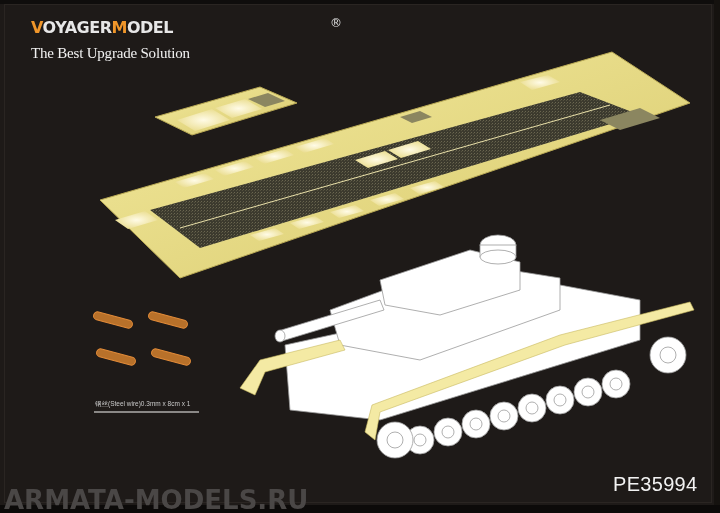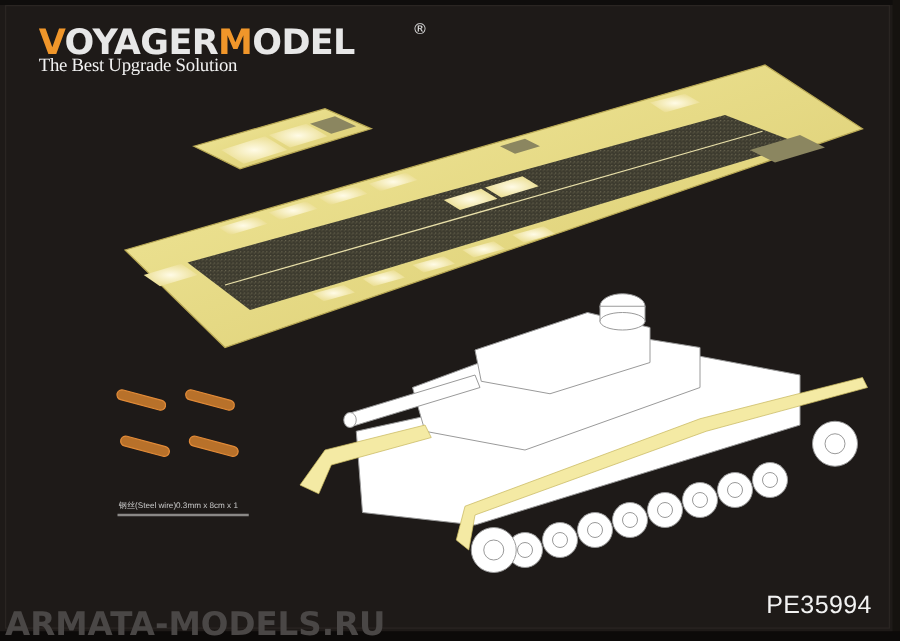--- a/index.html
+++ b/index.html
@@ -13,21 +13,21 @@
     .frame-topbar { position: absolute; left: 0; top: 0; width: 720px; height: 4px; background: #0f0d0c; }
     .frame-rightbar { position: absolute; right: 0; top: 0; width: 6px; height: 513px; background: #15120f; }
     .frame-bottombar { position: absolute; left: 0; bottom: 0; width: 720px; height: 8px; background: #0c0a09; }
     .inner-border {
       position: absolute; left: 4px; top: 4px; right: 8px; bottom: 10px;
       border: 1px solid #2a2522;
     }
     .brand {
       position: absolute; left: 31px; top: 20px;
       font-family: "DejaVu Sans", sans-serif;
-      font-weight: bold; font-size: 28px; letter-spacing: -0.5px;
+      font-weight: bold; font-size: 16px; letter-spacing: -0.5px;
       color: #e7e7e7; line-height: 1;
     }
     .brand .accent { color: #f0962a; }
     .brand-reg {
       position: absolute; left: 330px; top: 16px;
       font-size: 12px; color: #e0e0e0;
       font-family: "DejaVu Sans", sans-serif;
     }
     .tagline {
       position: absolute; left: 31px; top: 45px;

